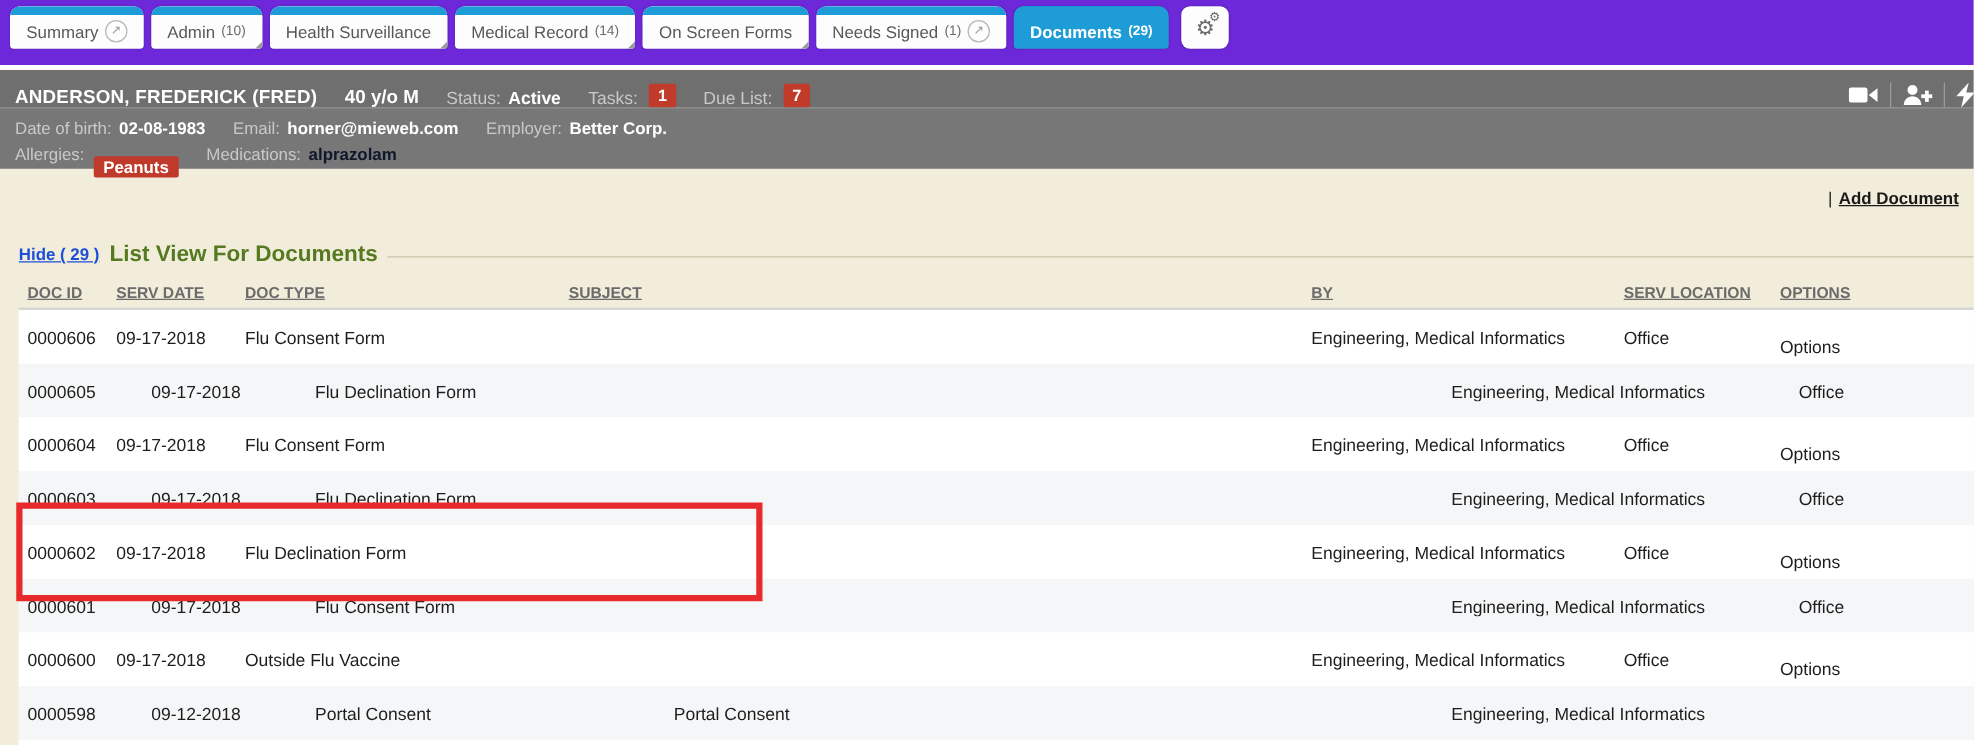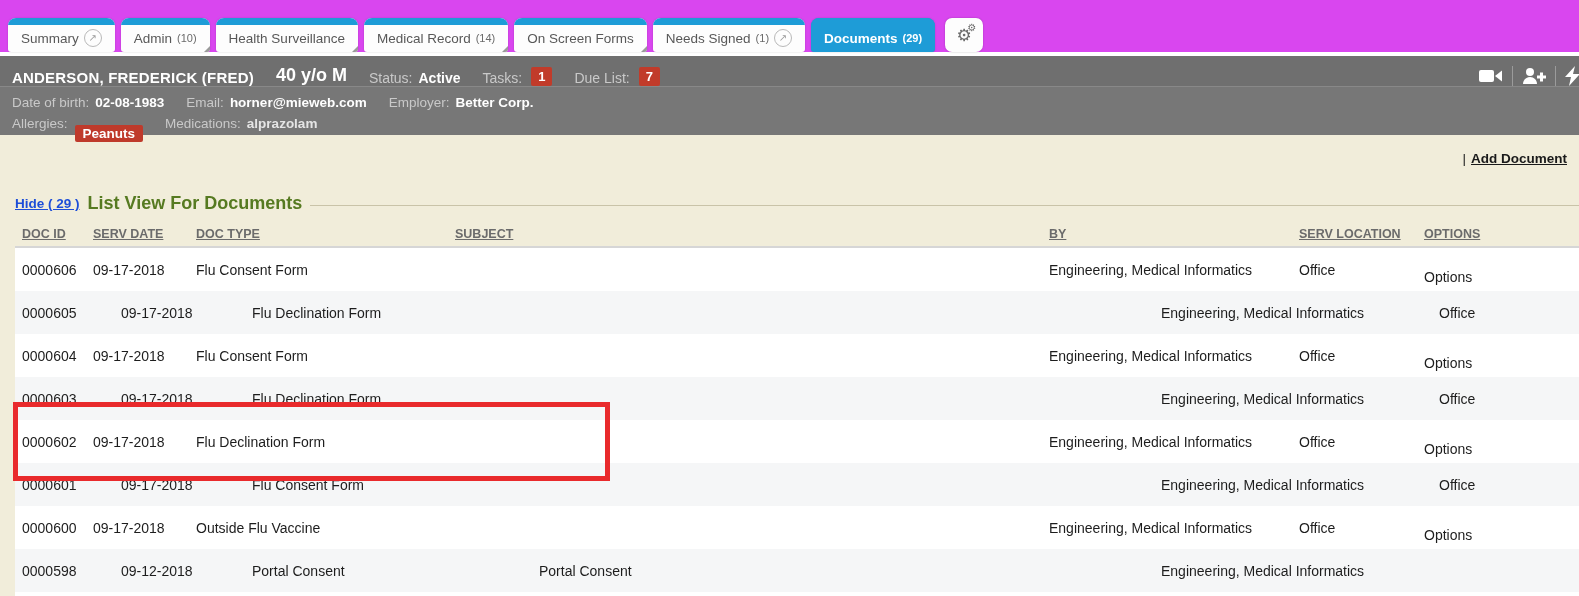--- a/index.html
+++ b/index.html
@@ -1,53 +1,53 @@
 <!DOCTYPE html>
 <html><head>
 <meta charset="utf-8">
 <style>
   * { margin:0; padding:0; box-sizing:border-box; }
   html,body { width:1579px; height:596px; overflow:hidden; font-family:"Liberation Sans",sans-serif; background:#f1edda; }
 
   
-  .tabbar { height:52px; background:#d946ef; display:flex; align-items:flex-end; padding:5px 0 0 8px; gap:6px; }
+  .tabbar { height:52px; background:#6d28d9; display:flex; align-items:flex-start; padding:5px 0 0 8px; gap:6px; }
   .tab { position:relative; height:34px; background:#fdfdfd; border-radius:8px 8px 3px 3px; overflow:hidden;
          display:flex; align-items:center; gap:5px; padding:6px 13px 0 13px; cursor:pointer;
          box-shadow:0 0 2px rgba(0,0,0,.18); color:#585858; font-size:13.5px; white-space:nowrap; }
   .tab .bluebar { position:absolute; top:0; left:0; right:0; height:7px; background:#1e9cd7; }
   .tab .cnt { font-size:11px; color:#6a6a6a; }
   .tab.active { background:#1e9cd7; color:#fff; font-weight:bold; }
   .tab.active .cnt { color:#fff; font-weight:bold; }
   .fold { position:absolute; bottom:0; right:0; width:0; height:0;
           border-left:6px solid transparent; border-bottom:6px solid #9a9a9a; }
   .circ { width:18px; height:18px; border:1px solid #b9b9b9; border-radius:50%; color:#9a9a9a;
           font-size:10px; display:inline-flex; align-items:center; justify-content:center; line-height:1; }
   .gearbtn { height:34px; width:38px; background:#fdfdfd; border-radius:7px; box-shadow:0 0 2px rgba(0,0,0,.25);
              display:flex; align-items:center; justify-content:center; cursor:pointer; position:relative; margin-left:4px; }
   .gear-main { font-size:17px; color:#6b6b6b; line-height:1; }
   .gear-small { position:absolute; top:5px; right:7px; font-size:10px; color:#6b6b6b; line-height:1; }
 
   
   .gap { height:4px; background:#fff; }
   .banner1 { height:30px; background:#6f6f6f; display:flex; align-items:flex-end; padding:0 0 0 12px; color:#fff; overflow:hidden; }
   .banner1 .name { font-weight:bold; font-size:15px; letter-spacing:.2px; }
-  .banner1 .agesex { font-weight:bold; font-size:18px; margin-left:22px; }
+  .banner1 .agesex { font-weight:bold; font-size:15px; margin-left:22px; }
   .blabel { color:#c9c9c9; font-size:14px; margin-left:22px; }
   .bval { color:#fff; font-weight:bold; font-size:14px; margin-left:6px; }
   .badge { background:#c13b2a; color:#fff; font-weight:bold; font-size:13px; padding:2px 7px; border-radius:2px; margin-left:9px; }
   .b1-icons { margin-left:auto; display:flex; align-items:center; gap:9px; padding-right:0; }
   .vsep { width:1px; height:20px; background:#9b9b9b; }
   .icon-svg { display:flex; align-items:center; }
   .banner2 { height:49px; background:#777777; padding:5px 12px 0 12px; border-top:1px solid #888; }
   .b2line { height:21px; display:flex; align-items:center; }
   .b2label { color:#c9c9c9; font-size:13.5px; }
   .b2val { color:#fff; font-weight:bold; font-size:13.5px; margin-left:6px; }
   .sp { width:22px; }
   .allergy-badge { background:#bf3a2b; color:#fff; font-weight:bold; font-size:13.5px; padding:1px 8px; border-radius:2px; margin-left:7px;margin-top:20px; }
-  .med { color:#e5e5e5; font-weight:bold; font-size:13.5px; margin-left:6px; }
+  .med { color:#0f172a; font-weight:bold; font-size:13.5px; margin-left:6px; }
 
   
   .content { position:relative; }
   .adddoc-row { height:32px; display:flex; justify-content:flex-end; align-items:center; padding:14px 12px 0 0; font-size:13.5px; color:#1a1a1a; }
   .adddoc-row a { color:#1a1a1a; text-decoration:underline; font-weight:bold; cursor:pointer; margin-left:5px; }
   .section-head { display:flex; align-items:center; margin:26px 0 0 15px; }
   .hide-link { color:#1d4ed8; font-weight:bold; font-size:13.5px; text-decoration:underline; cursor:pointer; }
   .section-title { color:#567a21; font-weight:bold; font-size:18px; margin-left:8px; white-space:nowrap; }
   .legend-rule { flex:1; border-top:1px solid #c9c3a8; margin:4px 0 0 8px; }
 

